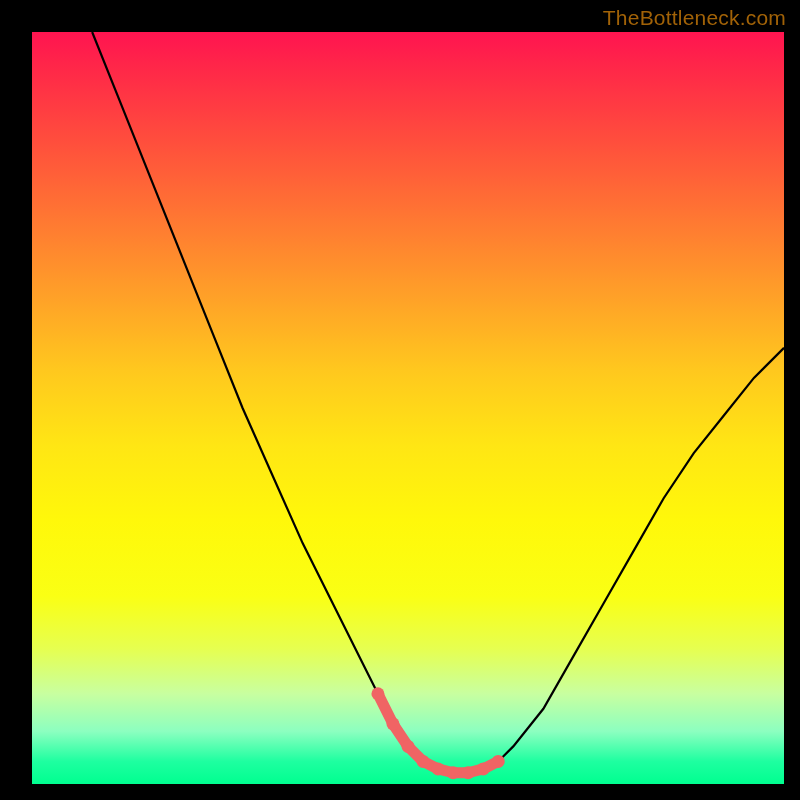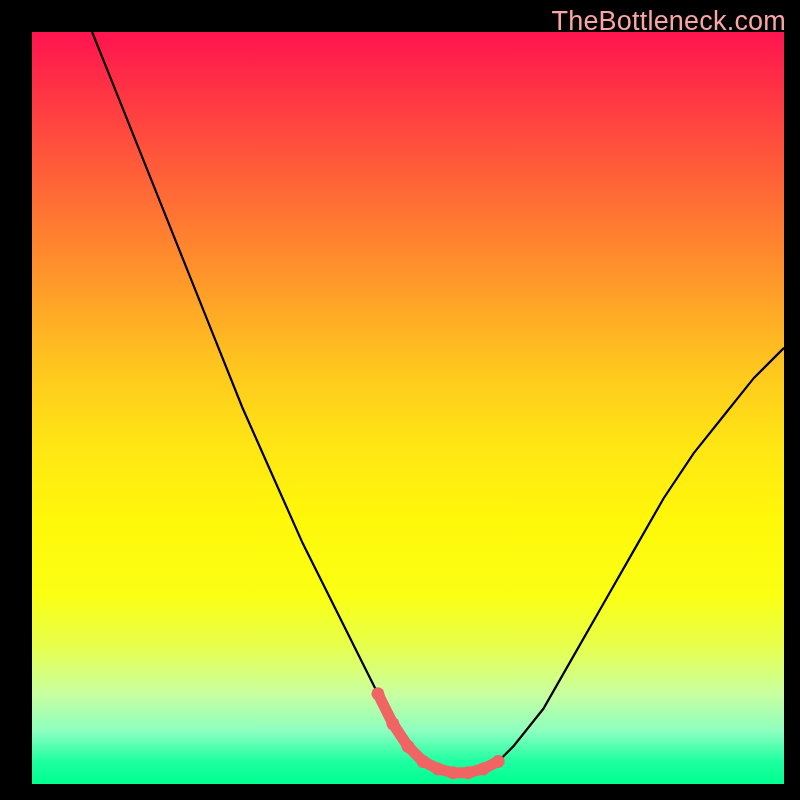--- a/index.html
+++ b/index.html
@@ -40,22 +40,22 @@
       #c8ffa0 88%,
       #8cffc0 93%,
       #1effa0 97%,
       #00ff90 100%
     );
   }
   .watermark {
     position: absolute;
     top: 6px;
     right: 14px;
-    font-size: 27px;
-    color: #fca5a5;
+    font-size: 21px;
+    color: #a16207;
     font-weight: 500;
     letter-spacing: 0.2px;
   }
   svg.curve {
     position: absolute;
     left: 0;
     top: 0;
     width: 752px;
     height: 752px;
   }

